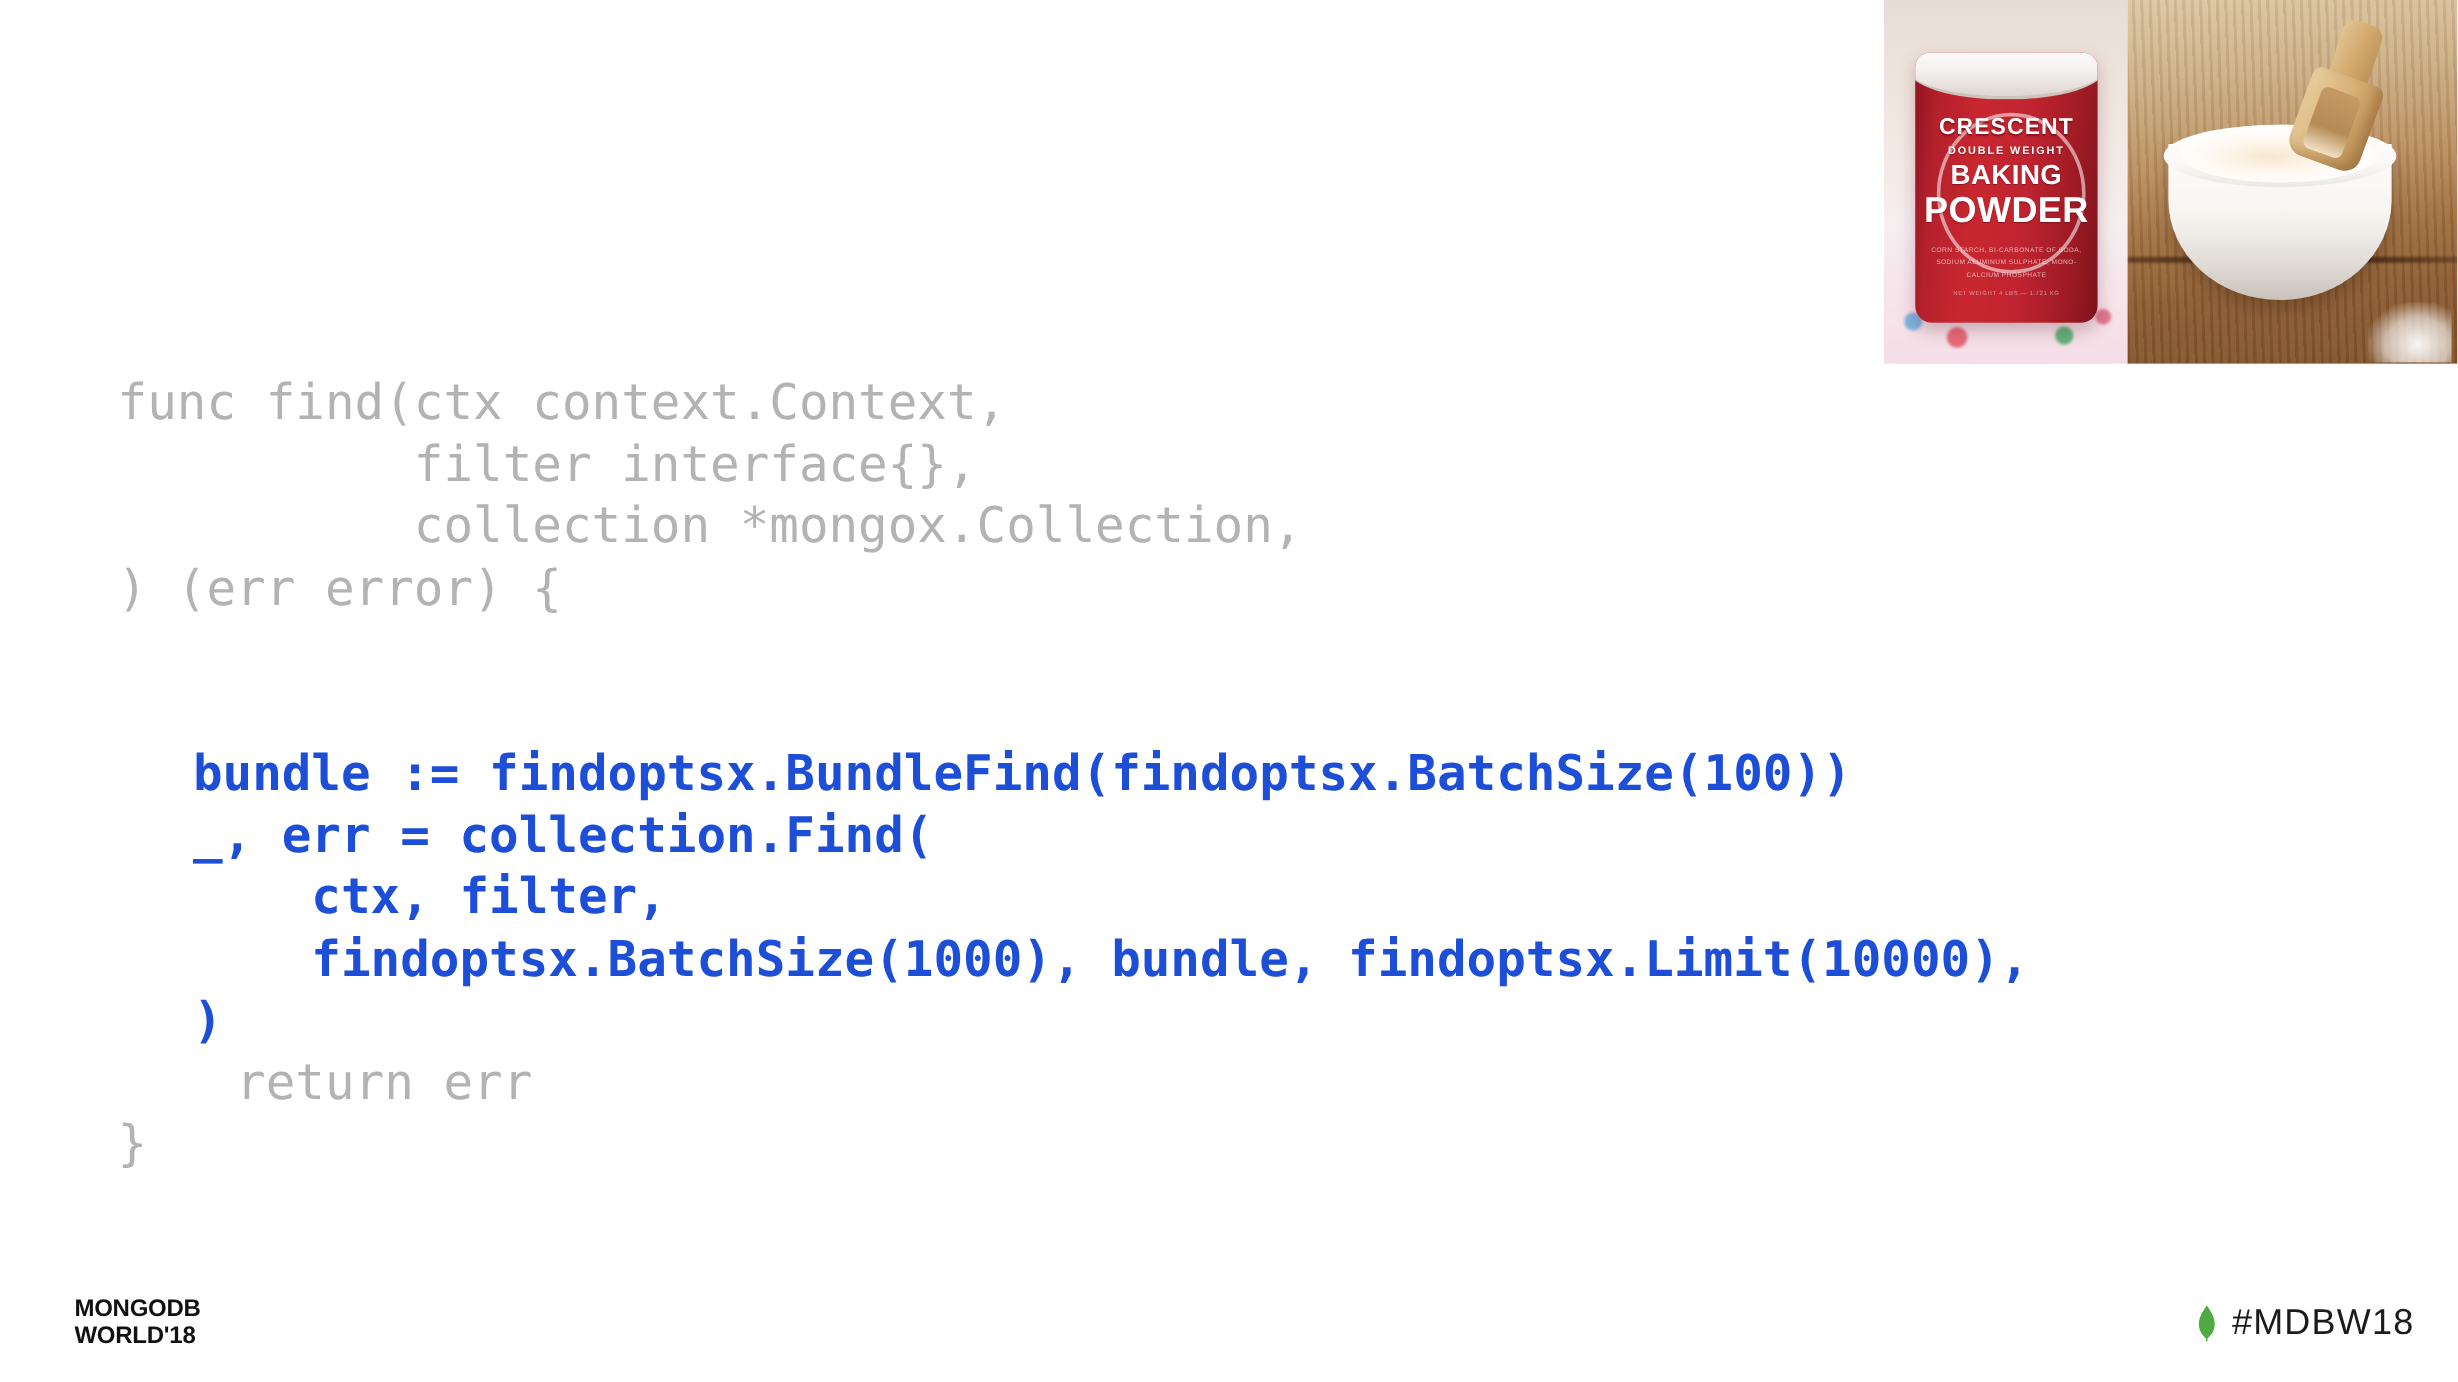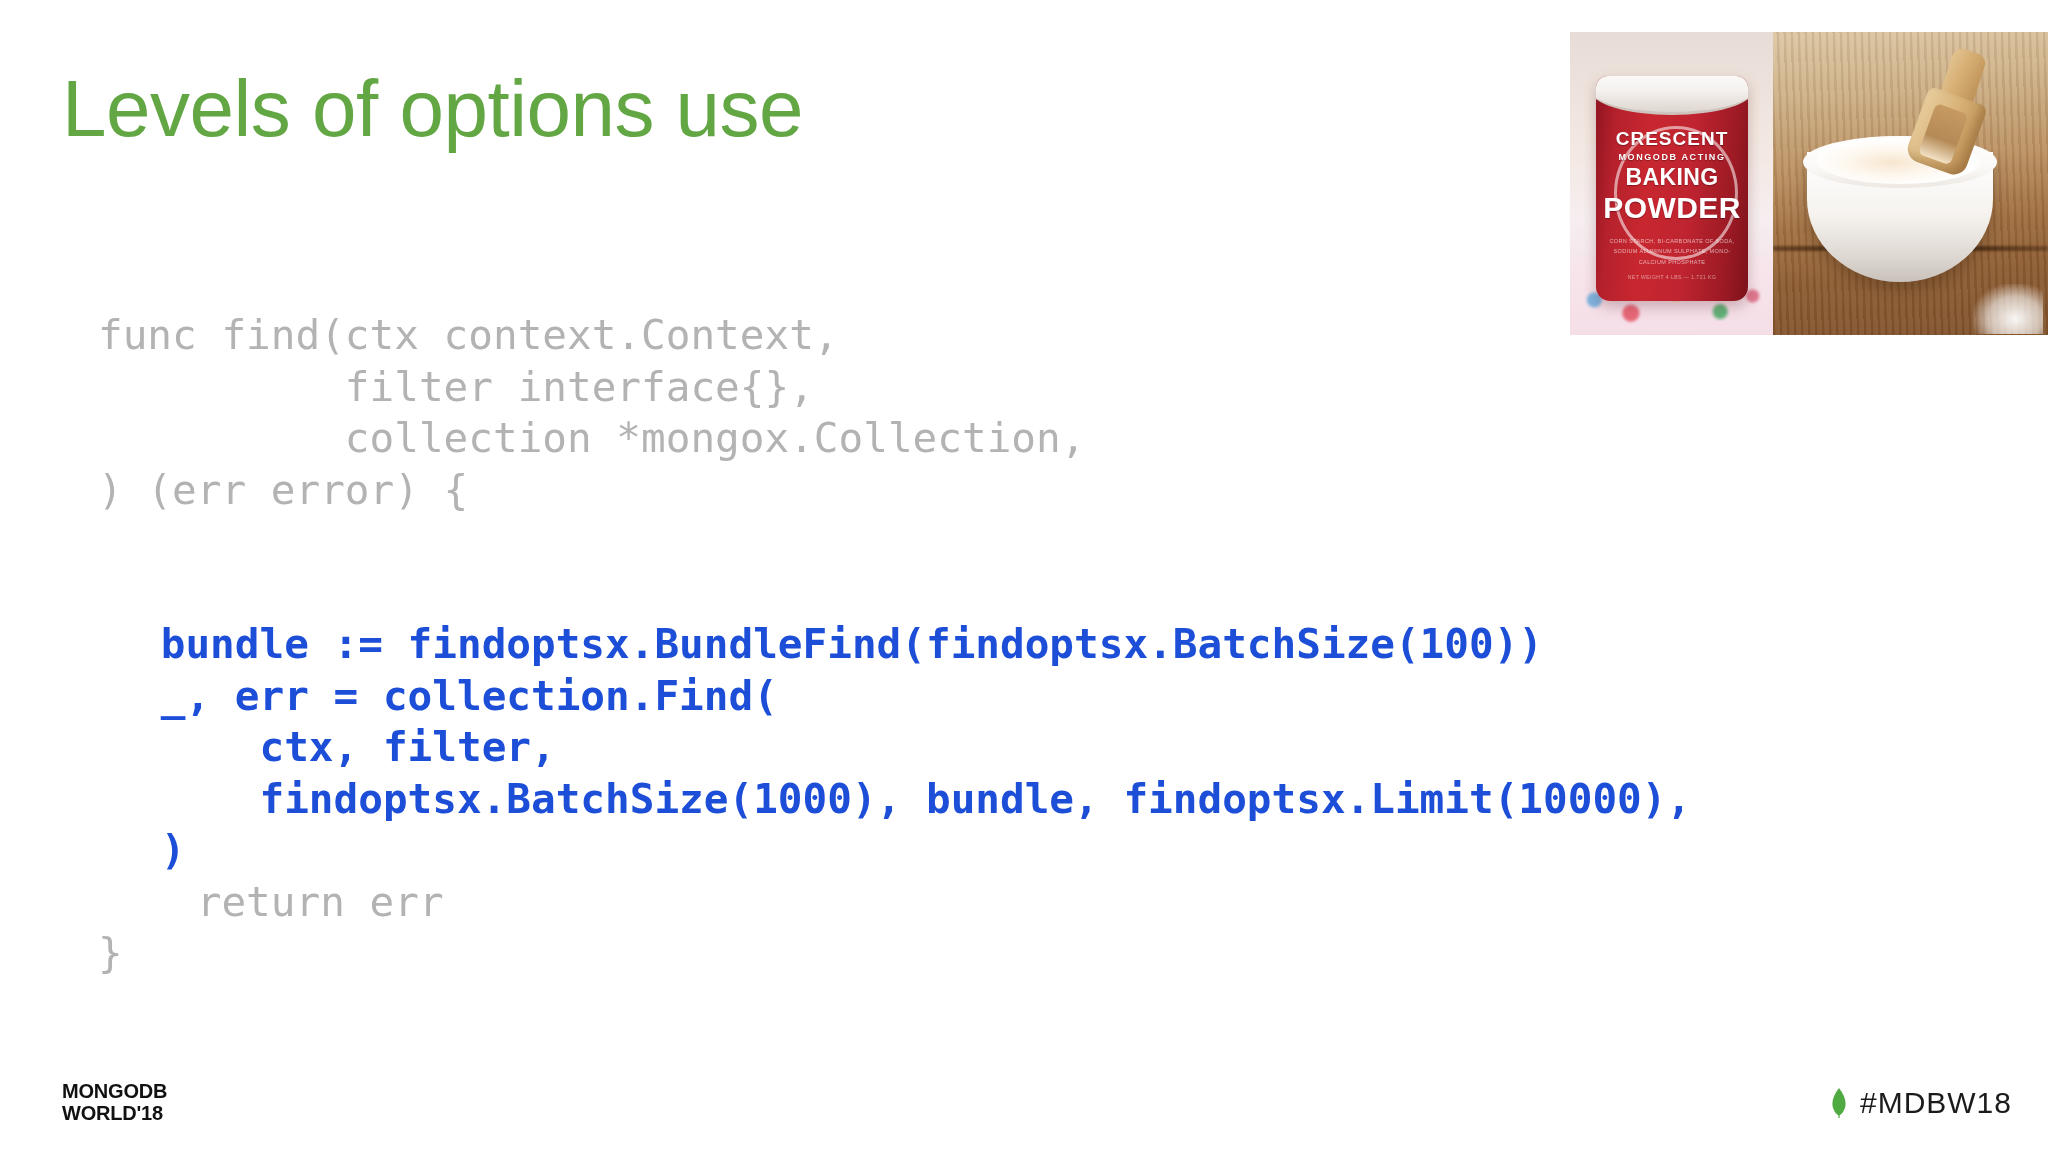--- a/index.html
+++ b/index.html
@@ -34,21 +34,20 @@
 
   
   .photo-strip {
     position: absolute;
     top: 0;
     left: 1570px;
     width: 478px;
     height: 303px;
     display: flex;
     align-items: stretch;
-    margin-top: 32px;
   }
   .photo {
     position: relative;
     overflow: hidden;
   }
   .photo-can {
     width: 203px;
     height: 303px;
     background:
       radial-gradient(ellipse 120% 60% at 50% 104%, #f4c9d6 0%, #f8dde6 30%, rgba(248,221,230,0) 60%),
@@ -284,32 +283,31 @@
     font-weight: 500;
     color: #1b1b1b;
     letter-spacing: 1px;
   }
 </style>
 </head>
 <body>
 
 <div class="slide">
 
-  <div class="slide-title">Levels of options use</div>
 
   <div class="photo-strip">
 
     <div class="photo photo-can">
       <div class="confetti"></div>
       <div class="can">
         <div class="can-lid"></div>
         <div class="can-ring"></div>
         <div class="can-text">
           <div class="l1">CRESCENT</div>
-          <div class="l2">MONGODB ACTING</div>
+          <div class="l2">DOUBLE WEIGHT</div>
           <div class="l3">BAKING</div>
           <div class="l4">POWDER</div>
         </div>
         <div class="can-fine">CORN  STARCH,  BI-CARBONATE  OF
 SODA, SODIUM ALUMINUM SULPHATE,
 MONO-CALCIUM PHOSPHATE</div>
         <div class="can-weight">NET WEIGHT 4 LBS.— 1.721 KG</div>
       </div>
     </div>
 

